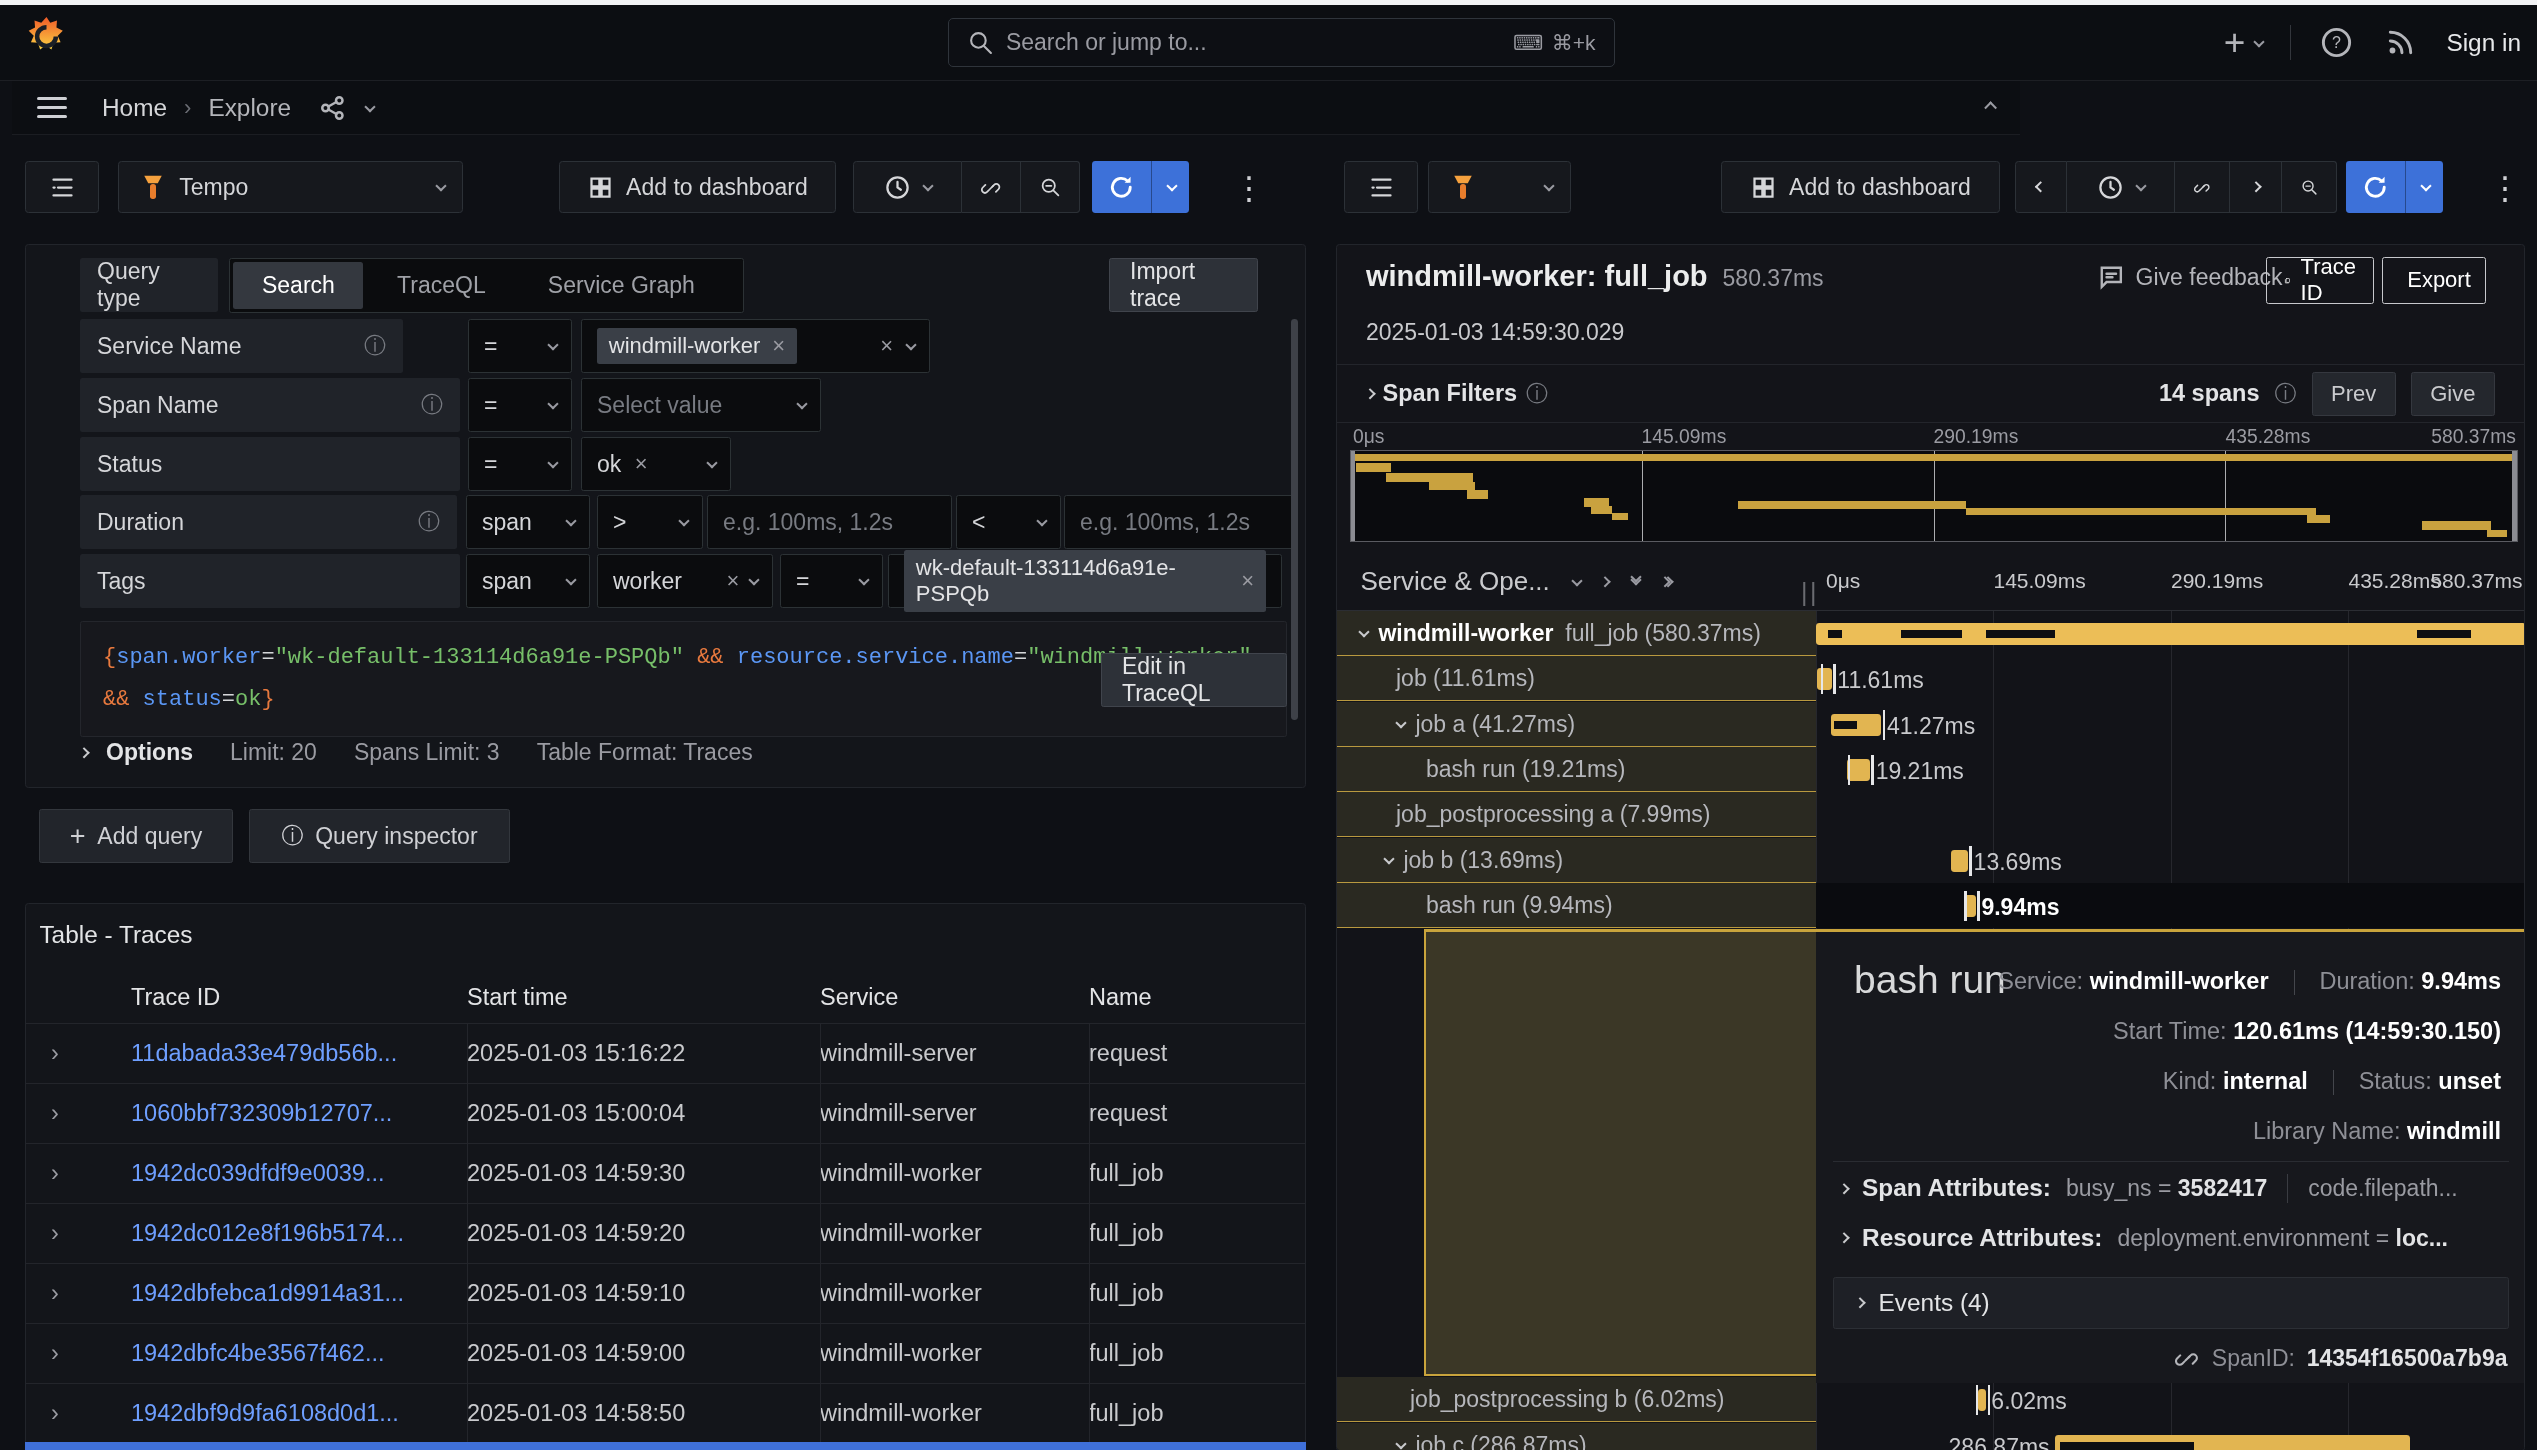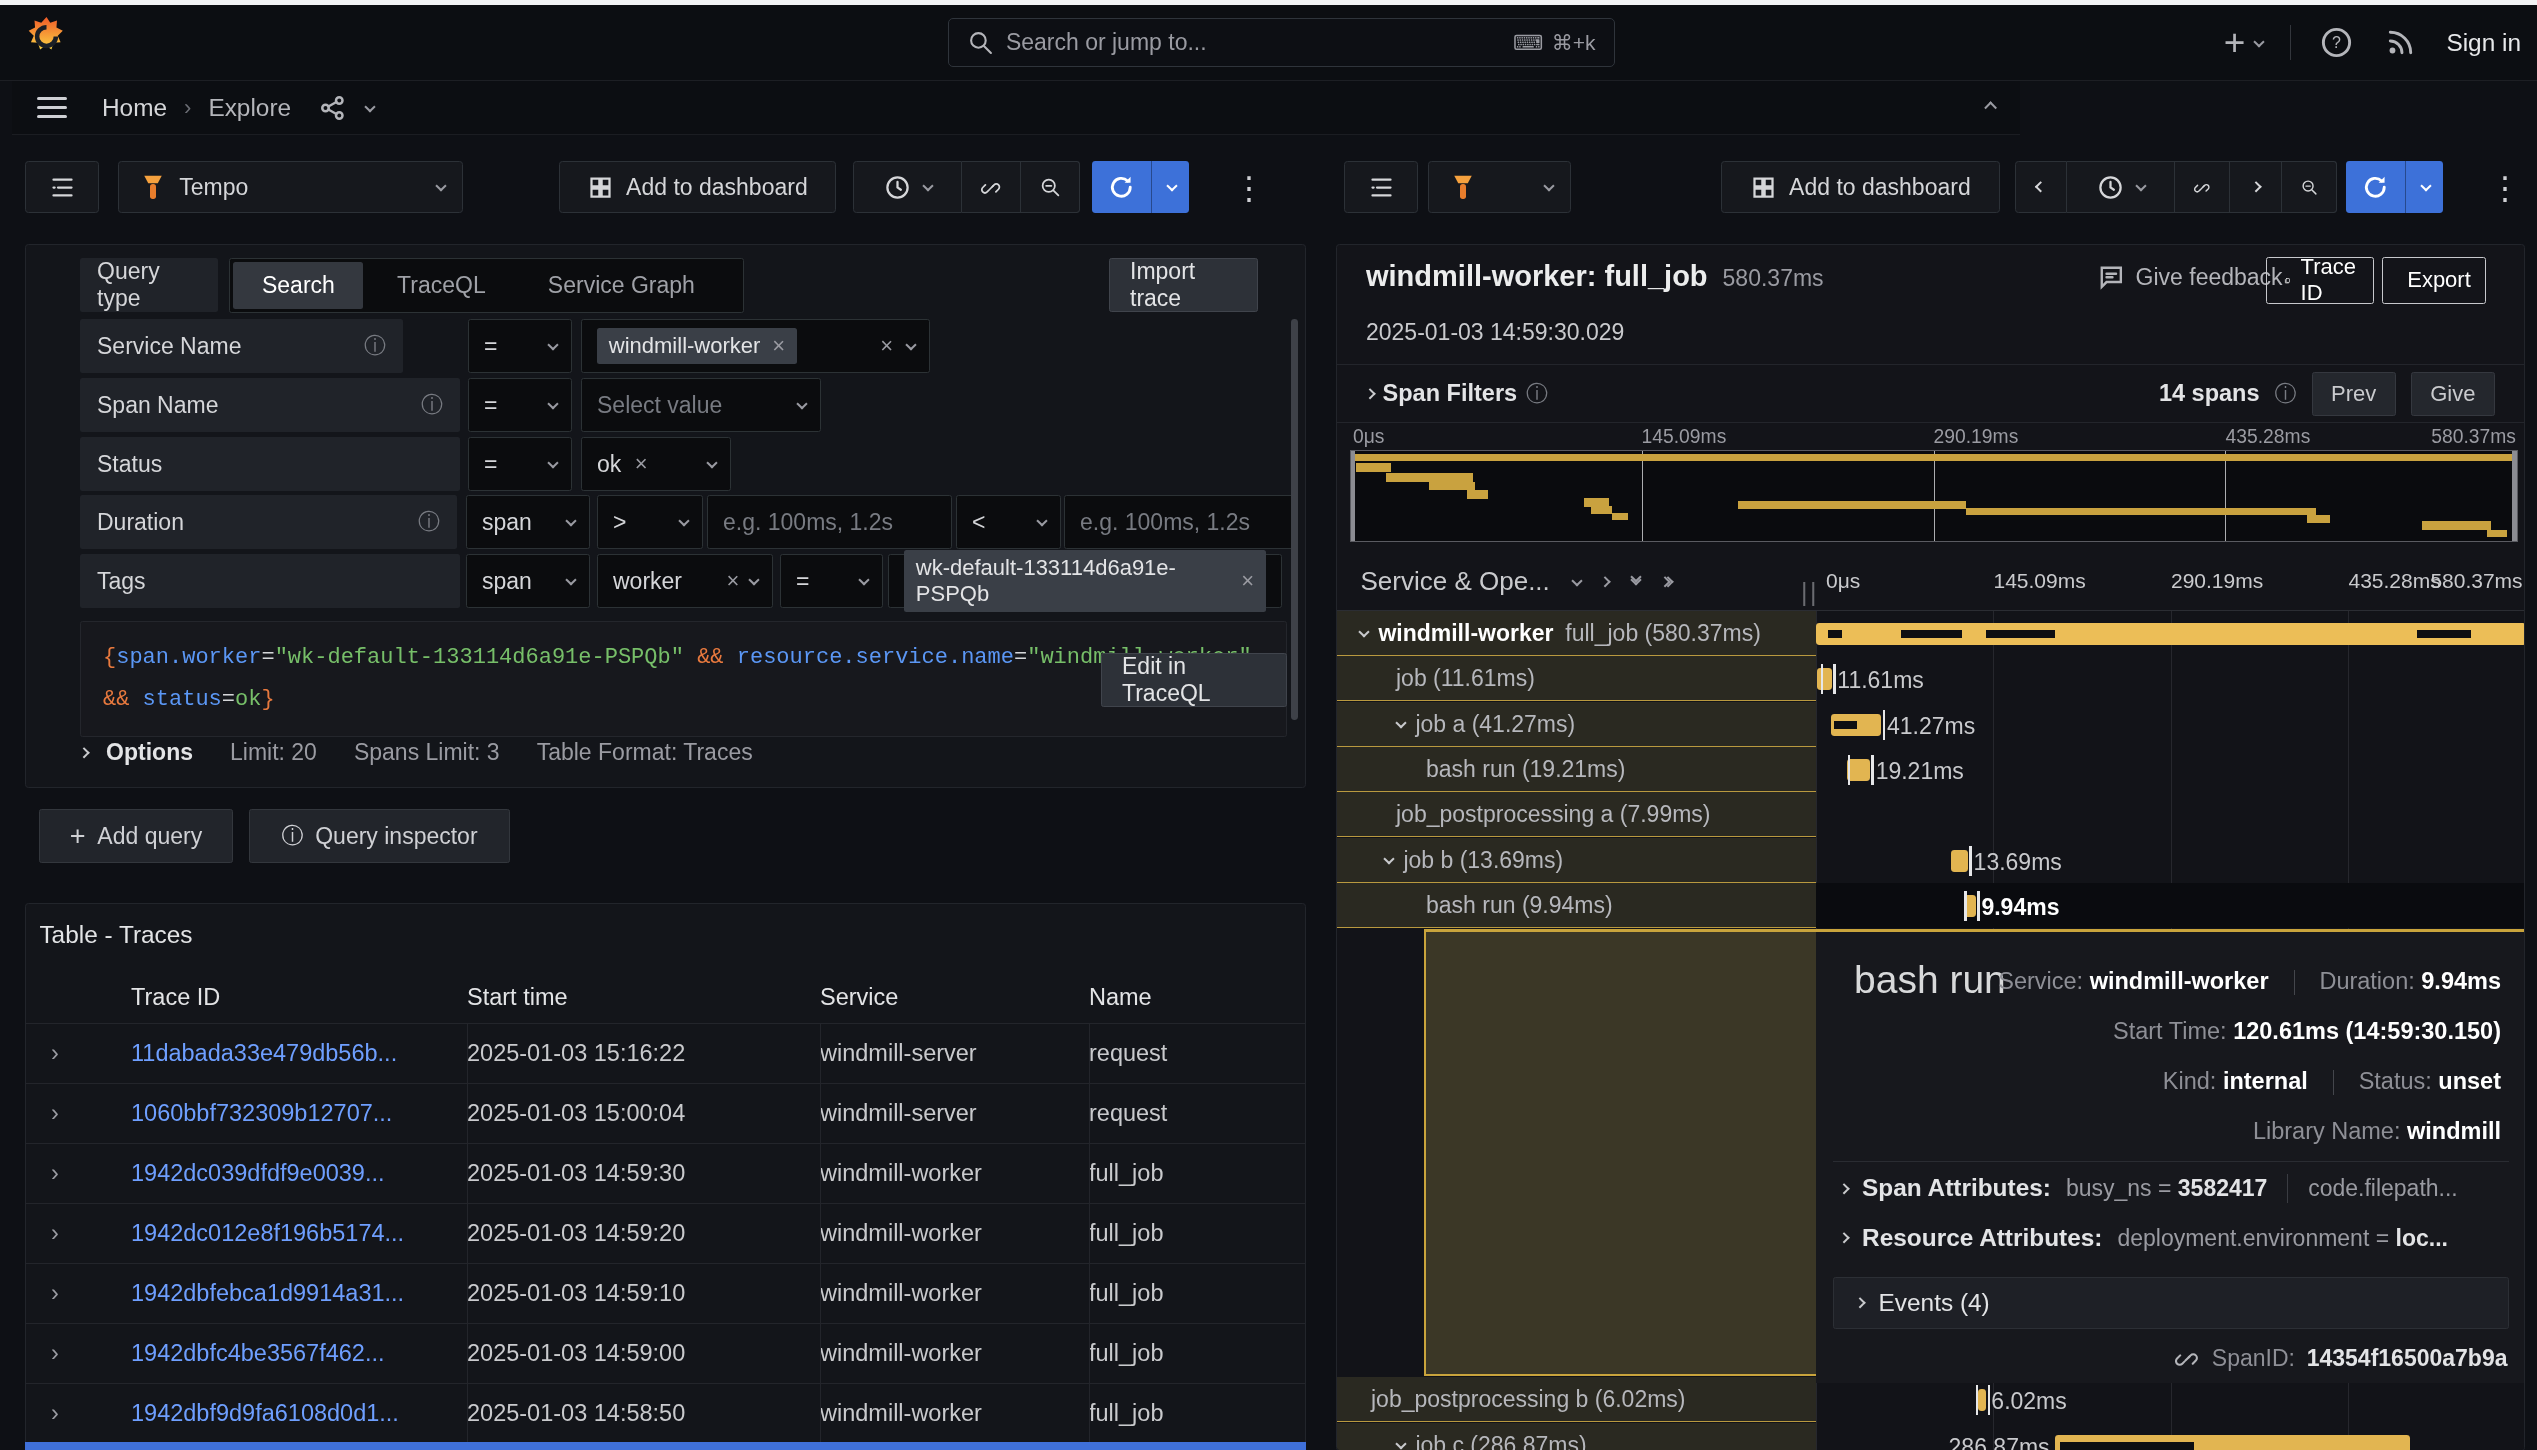--- a/index.html
+++ b/index.html
@@ -805,21 +805,21 @@
             <path class="icon-stroke" d="M9 15l-2 2a3.5 3.5 0 0 1-5-5l3-3"></path>
             <path class="icon-stroke" d="M13 11l2-2a3.5 3.5 0 0 1 5 5l-3 3"></path>
           </svg>
         <span>SpanID:</span>
         <b>14354f16500a7b9a</b>
       </div>
     </div>
 
     <div id="rows-bottom">
         <div class="srow" style="top: 766px;">
-          <div class="scell" style="padding-left: 34px; text-align: right;">
+          <div class="scell" style="padding-left: 73px; text-align: right;">
             <span>job_postprocessing b (6.02ms)</span>
           </div>
           <div class="tcell">
             <div class="sbar" style="left: 22.8%; width: 1.1%;"></div>
             <div class="etick" style="left: 22.5%;"></div>
             <div class="etick" style="left: 24.2%;"></div>
             <div class="dlabel" style="left: 24.7%;">6.02ms</div>
           </div>
         </div>
         <div class="srow" style="top: 812px;">

